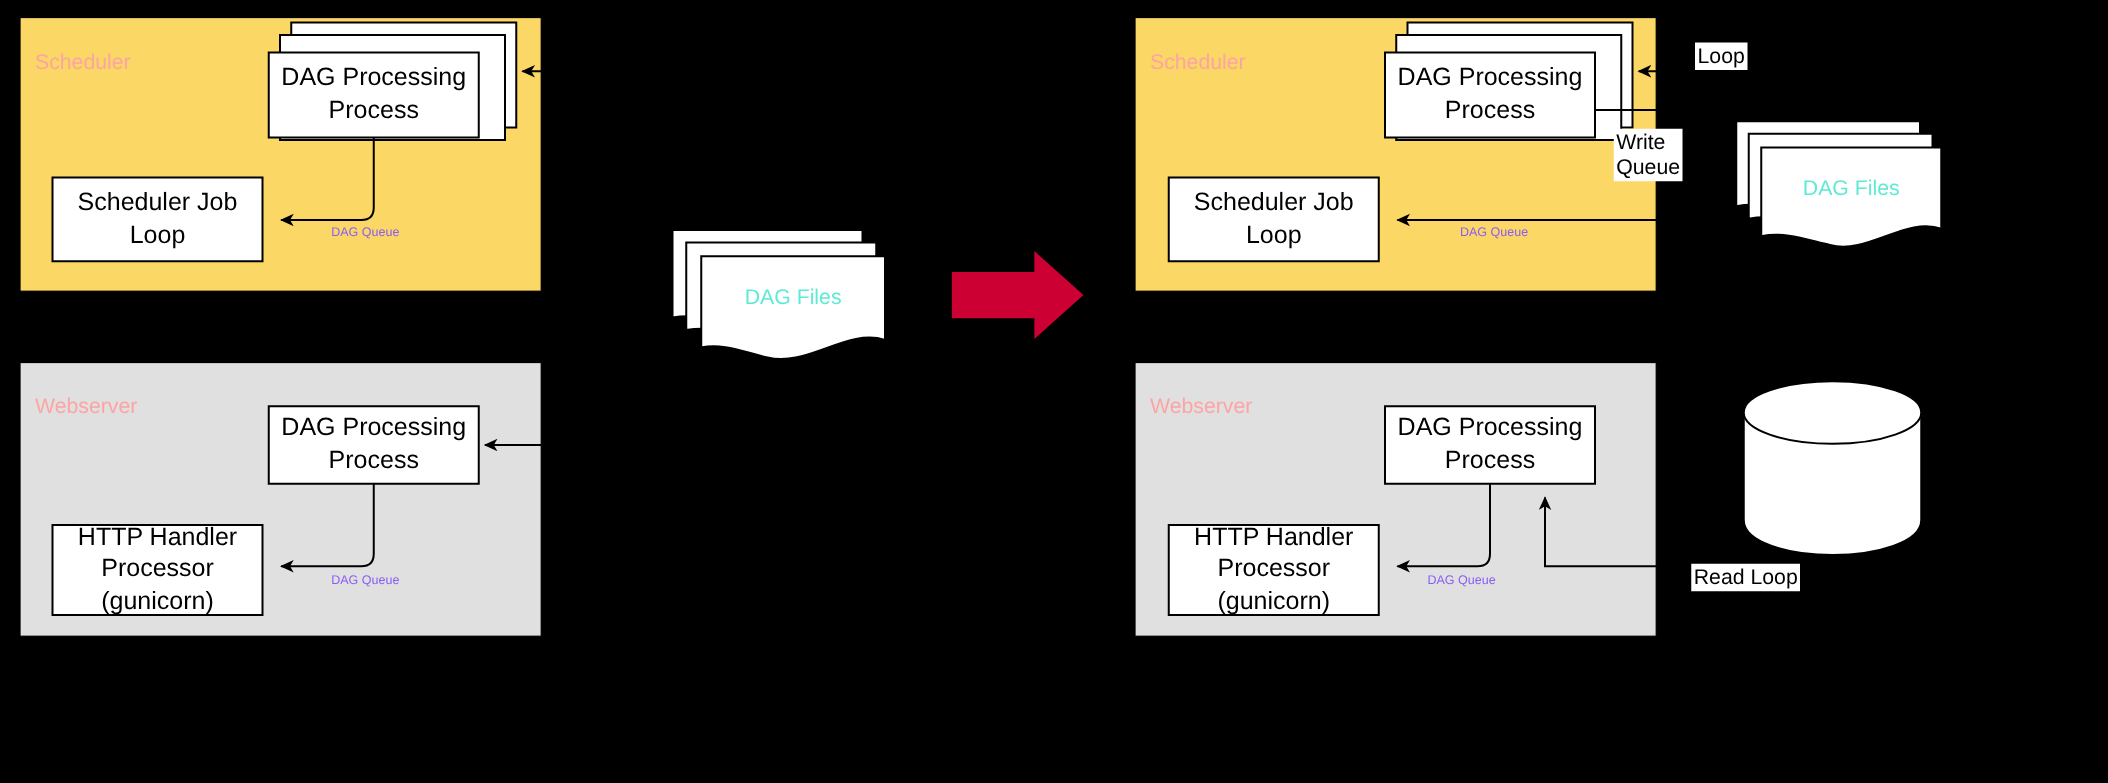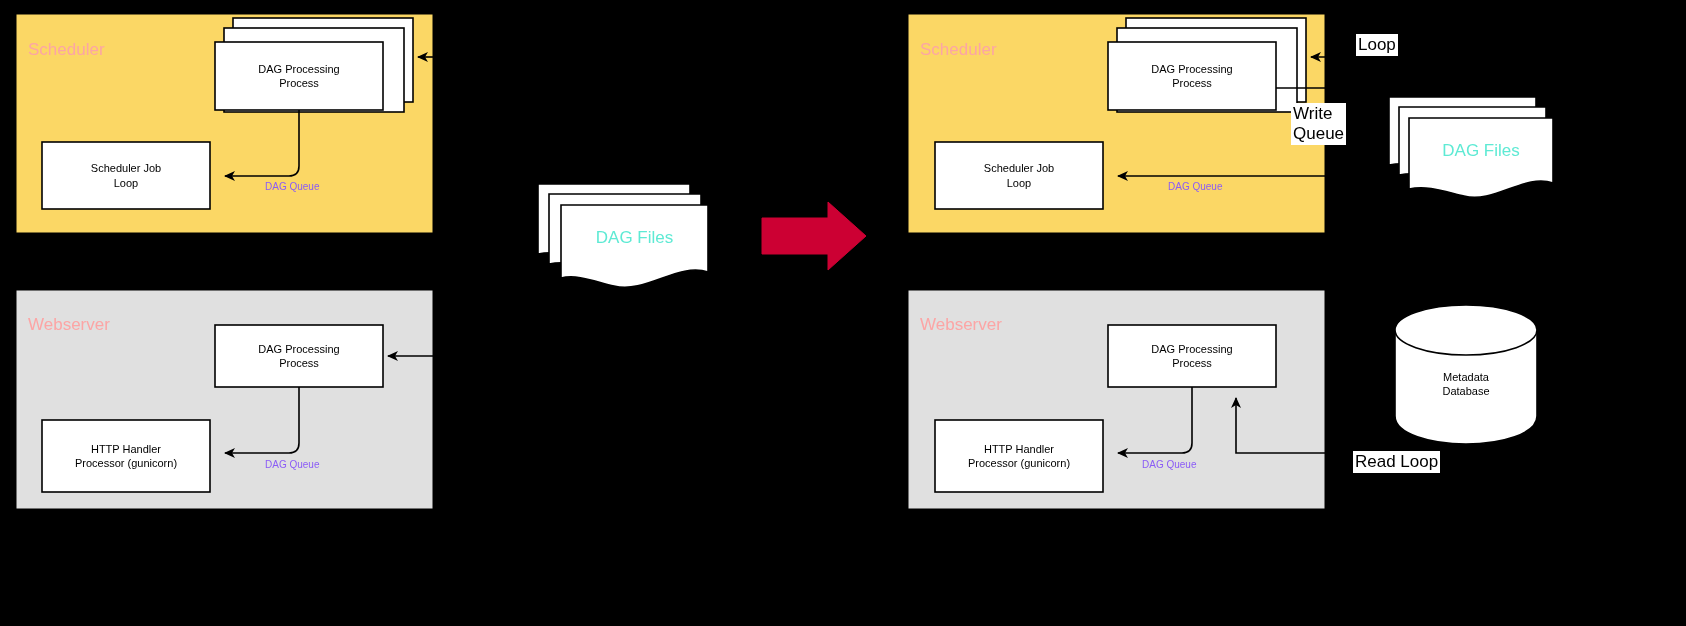--- a/index.html
+++ b/index.html
@@ -29,21 +29,21 @@
     white-space: nowrap;
     line-height: 1.2;
     margin-top: 12px;
   }
   .box-label {
     position: absolute;
     display: flex;
     align-items: center;
     justify-content: center;
     text-align: center;
-    font-size: 11px;
+    font-size: 20px;
     color: #000000;
     line-height: 1.28;
     pointer-events: none;
   }
   .edge-label {
     position: absolute;
     font-size: 10px;
     color: #8b5cf6;
     white-space: nowrap;
     line-height: 1.25;
@@ -241,18 +241,14 @@
 
   <div class="tag-label" style="left:1291px; top:103px; text-align:left;">
     <div>Write</div>
     <div>Queue</div>
   </div>
 
   <div class="tag-label" style="left:1353px; top:451px;">Read Loop</div>
 
   <div class="doc-label" style="left:1409px; top:140px; width:144px;">DAG Files</div>
 
-  <div class="box-label" style="left:1395px; top:355px; width:142px; height:58px; flex-direction:column;">
-    <span>Metadata</span>
-    <span>Database</span>
-  </div>
 
 </div>
 
 </body></html>

